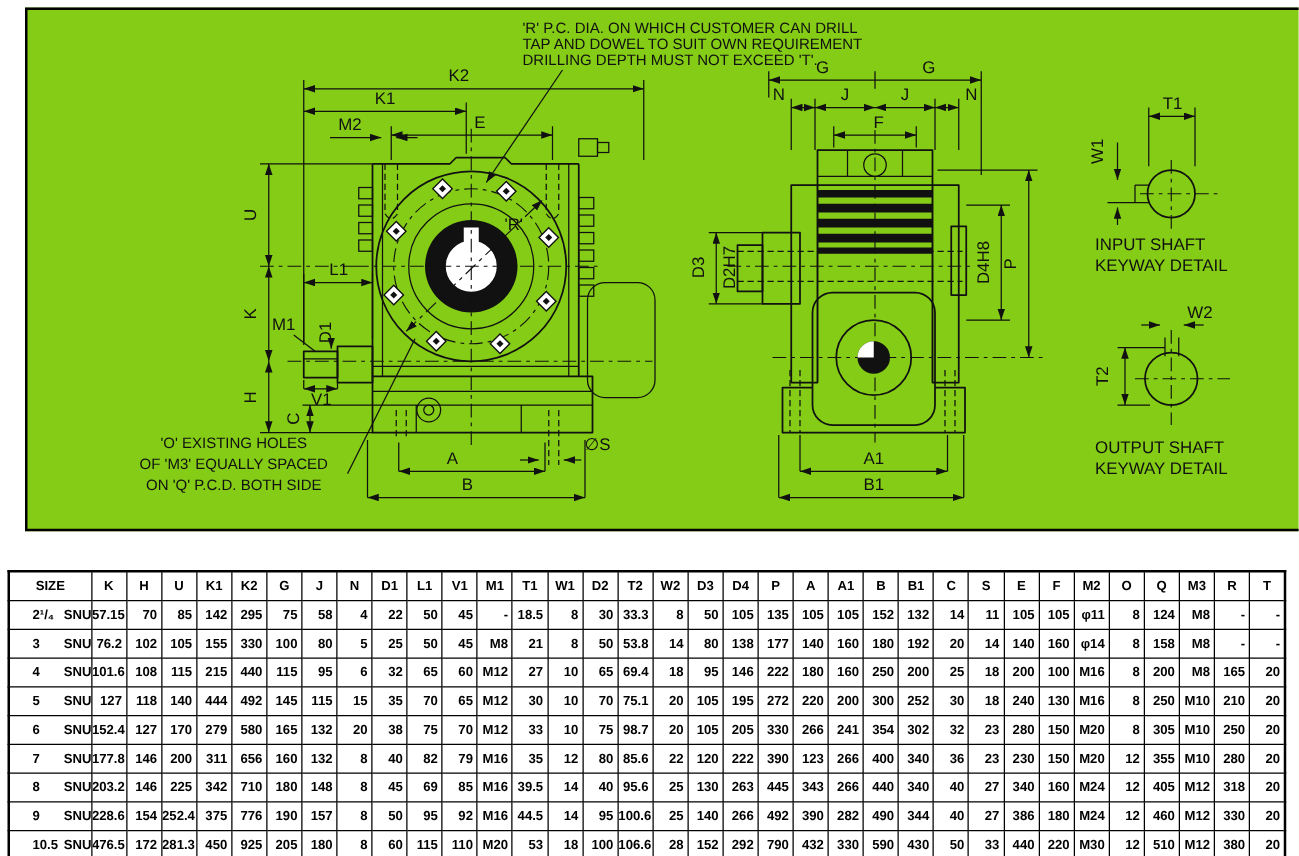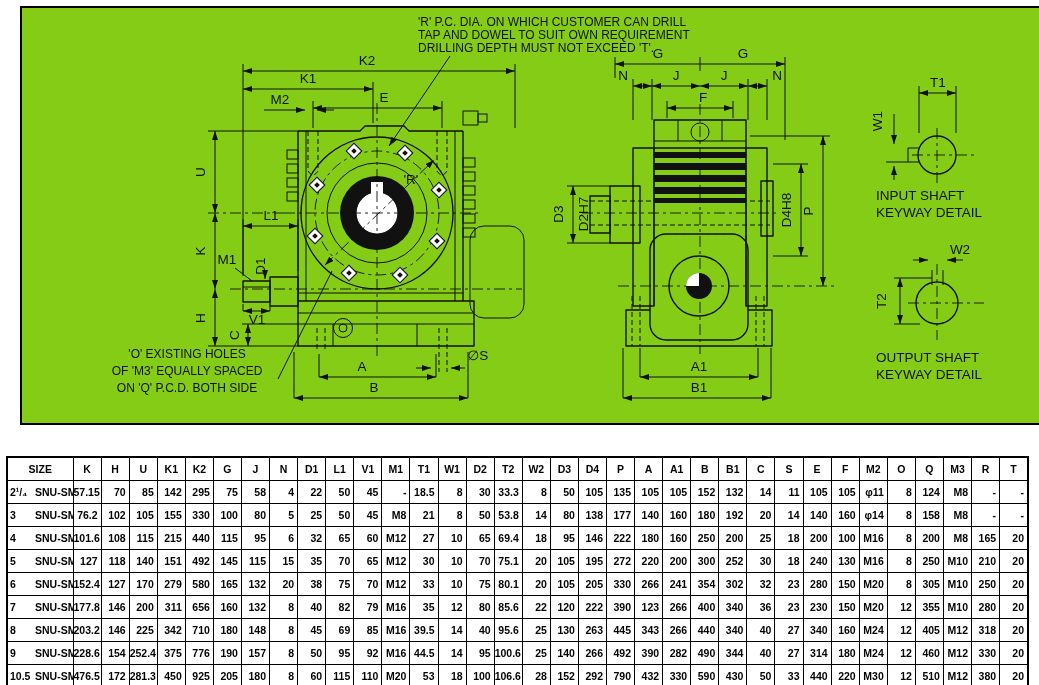--- a/index.html
+++ b/index.html
@@ -5,21 +5,21 @@
   html,body{margin:0;padding:0;background:#fff;}
   .sheet{position:relative;width:1039px;height:685px;background:#fff;font-family:"Liberation Sans",sans-serif;overflow:hidden;}
   .draw-box{position:absolute;left:20px;top:6px;width:1021px;height:415px;border:2px solid #000;background:#84cc16;}
   .table-wrap{position:absolute;left:6px;top:456px;width:1023px;}
   table{width:100%;border-collapse:collapse;table-layout:fixed;border:2px solid #000;}
   th,td{border:1.6px solid #000;font-size:10.5px;font-weight:bold;color:#000;
         padding:0 3px 0 0;height:22px;white-space:nowrap;overflow:hidden;}
   th{text-align:center;padding:0;}
   td{text-align:right;}
   td.size{text-align:left;padding:0 1px 0 2px;}
-  td.size .num{display:inline-block;width:25px;text-align:left;}
+  td.size .num{display:inline-block;width:25px;text-align:left;margin-left:16px;}
   
   .ol{fill:none;stroke:#111;stroke-width:1.4;stroke-linejoin:round;}
   .tl{fill:none;stroke:#111;stroke-width:1;}
   .dim{fill:none;stroke:#111;stroke-width:1;}
   .cl{fill:none;stroke:#111;stroke-width:0.9;stroke-dasharray:11 4 3 4;}
   .dsh{fill:none;stroke:#111;stroke-width:1;stroke-dasharray:5 3;}
   .nt{font:12px "Liberation Sans",sans-serif;fill:#111;}
   .kt{font:13.5px "Liberation Sans",sans-serif;fill:#111;}
 </style>
 </head>
@@ -429,21 +429,21 @@
             <td>200</td>
             <td>M8</td>
             <td>165</td>
             <td>20</td>
           </tr>
           <tr>
             <td class="size"><span class="num">5</span><span>SNU-SM</span></td>
             <td>127</td>
             <td>118</td>
             <td>140</td>
-            <td>151</td>
+            <td>444</td>
             <td>492</td>
             <td>145</td>
             <td>115</td>
             <td>15</td>
             <td>35</td>
             <td>70</td>
             <td>65</td>
             <td>M12</td>
             <td>30</td>
             <td>10</td>
@@ -478,21 +478,21 @@
             <td>165</td>
             <td>132</td>
             <td>20</td>
             <td>38</td>
             <td>75</td>
             <td>70</td>
             <td>M12</td>
             <td>33</td>
             <td>10</td>
             <td>75</td>
-            <td>80.1</td>
+            <td>98.7</td>
             <td>20</td>
             <td>105</td>
             <td>205</td>
             <td>330</td>
             <td>266</td>
             <td>241</td>
             <td>354</td>
             <td>302</td>
             <td>32</td>
             <td>23</td>
@@ -600,21 +600,21 @@
             <td>25</td>
             <td>140</td>
             <td>266</td>
             <td>492</td>
             <td>390</td>
             <td>282</td>
             <td>490</td>
             <td>344</td>
             <td>40</td>
             <td>27</td>
-            <td>314</td>
+            <td>386</td>
             <td>180</td>
             <td>M24</td>
             <td>12</td>
             <td>460</td>
             <td>M12</td>
             <td>330</td>
             <td>20</td>
           </tr>
           <tr>
             <td class="size"><span class="num">10.5</span><span>SNU-SM</span></td>

